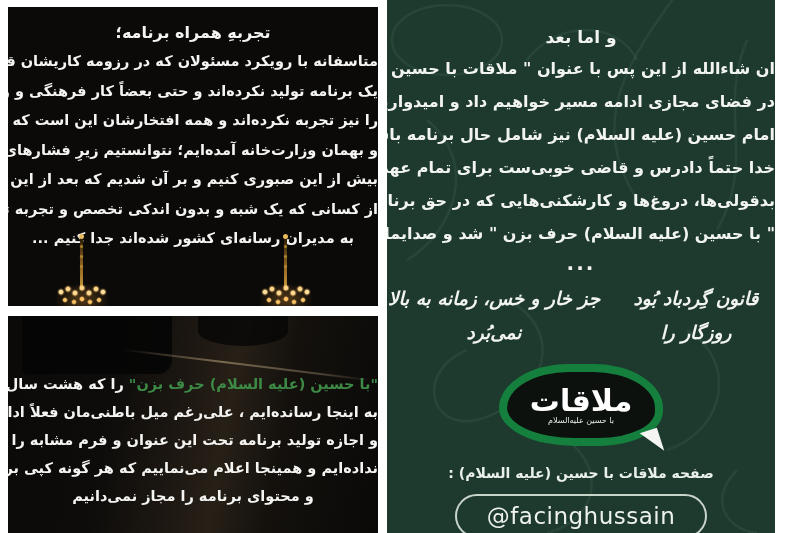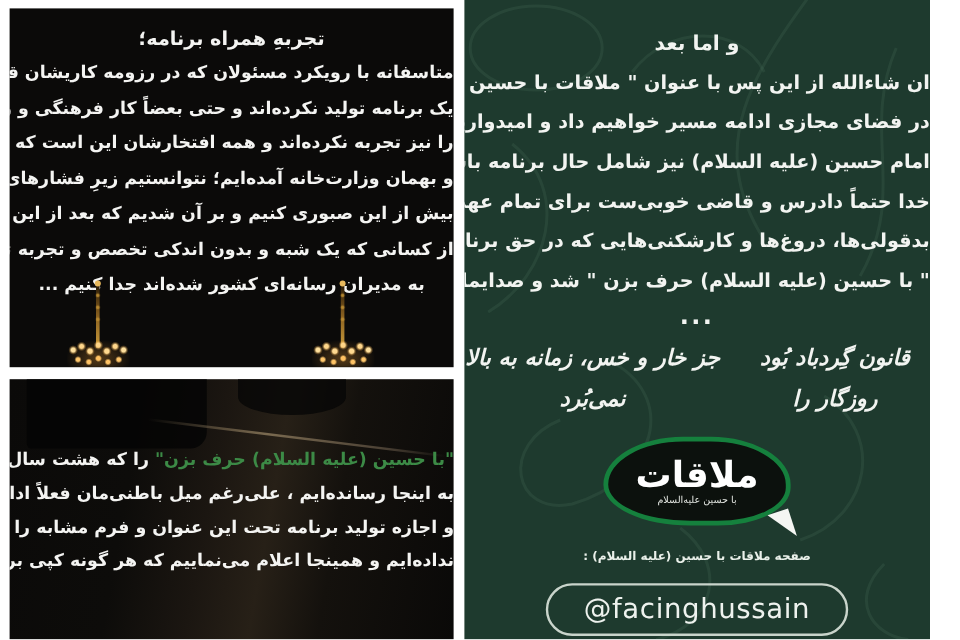--- a/index.html
+++ b/index.html
@@ -53,28 +53,28 @@
   .panel-r{left:387px;top:0;width:388px;height:533px;background:#1e3a2e;color:#f2f4f1;
       direction:rtl;text-align:center;}
   .wm{position:absolute;left:0;top:0;}
   .r-content{position:relative;}
   .r-intro{margin-top:22px;font-size:17px;font-weight:bold;line-height:30px;}
   .r-line{font-size:16px;font-weight:bold;line-height:33px;white-space:nowrap;}
   .r-dots{font-size:20px;font-weight:bold;line-height:26px;letter-spacing:2px;}
   .r-poem{margin-top:6px;font-size:18.5px;font-weight:bold;font-style:italic;line-height:34px;
       display:flex;flex-direction:row;justify-content:center;gap:16px;direction:rtl;}
   .logo-wrap{margin-top:14px;display:flex;justify-content:center;}
-  .bubble{position:relative;width:148px;height:66px;border:4px solid #15803d;
+  .bubble{position:relative;width:148px;height:66px;border:8px solid #15803d;
       border-radius:46% 46% 42% 50% / 58% 58% 46% 50%;background:#0c110d;
       display:flex;flex-direction:column;align-items:center;justify-content:center;}
   .bubble .tail{position:absolute;right:-6px;bottom:-16px;width:0;height:0;
       border-top:24px solid #f5f6f3;border-left:18px solid transparent;transform:rotate(-18deg);}
   .logo-main{font-size:30px;font-weight:bold;line-height:30px;color:#ffffff;}
   .logo-sub{font-size:8px;color:#e7eae5;margin-top:0;}
-  .r-label{margin-top:16px;font-size:10px;font-weight:bold;color:#eaf0ea;line-height:22px;}
+  .r-label{margin-top:16px;font-size:14px;font-weight:bold;color:#eaf0ea;line-height:22px;}
   .pill{display:inline-block;margin-top:10px;padding:7px 30px;border:2px solid #c9d4cb;
       border-radius:999px;font-size:23px;color:#eef2ee;direction:ltr;letter-spacing:.5px;cursor:pointer;}
 </style>
 </head>
 <body>
 
 <div class="canvas">
 
   <section class="panel panel-tl">
     <div class="tl-heading">تجربهِ همراه برنامه؛</div>
@@ -99,20 +99,21 @@
     <div class="gear-shadow"></div>
     <div class="gear-shadow2"></div>
     <div class="boom-arm"></div>
     <div class="bl-text">
       <div class="bl-line">
         <span class="green-quote">"با حسین (علیه السلام) حرف بزن"</span><span> را که هشت سال با خونِ دل</span>
       </div>
       <div class="bl-line">به اینجا رسانده‌ایم ، علی‌رغم میل باطنی‌مان فعلاً ادامه نمی‌دهیم</div>
       <div class="bl-line">و اجازه تولید برنامه تحت این عنوان و فرم مشابه را به احدی</div>
       <div class="bl-line">نداده‌ایم و همینجا اعلام می‌نماییم که هر گونه کپی برداری از فرم</div>
+      <div class="bl-line">و محتوای برنامه را مجاز نمی‌دانیم</div>
     </div>
   </section>
 
   <section class="panel panel-r">
     <svg class="wm" width="388" height="533" viewBox="0 0 388 533">
       <g fill="none" stroke="#5d8a71" stroke-opacity="0.16" stroke-width="2.5">
         <path d="M 300 -20 C 240 60, 200 120, 250 200"></path>
         <path d="M 360 40 C 330 110, 370 160, 330 230"></path>
         <path d="M 40 120 C 90 160, 70 230, 20 260"></path>
         <path d="M 120 300 C 180 330, 160 400, 90 420 C 40 430, 30 370, 80 350"></path>

